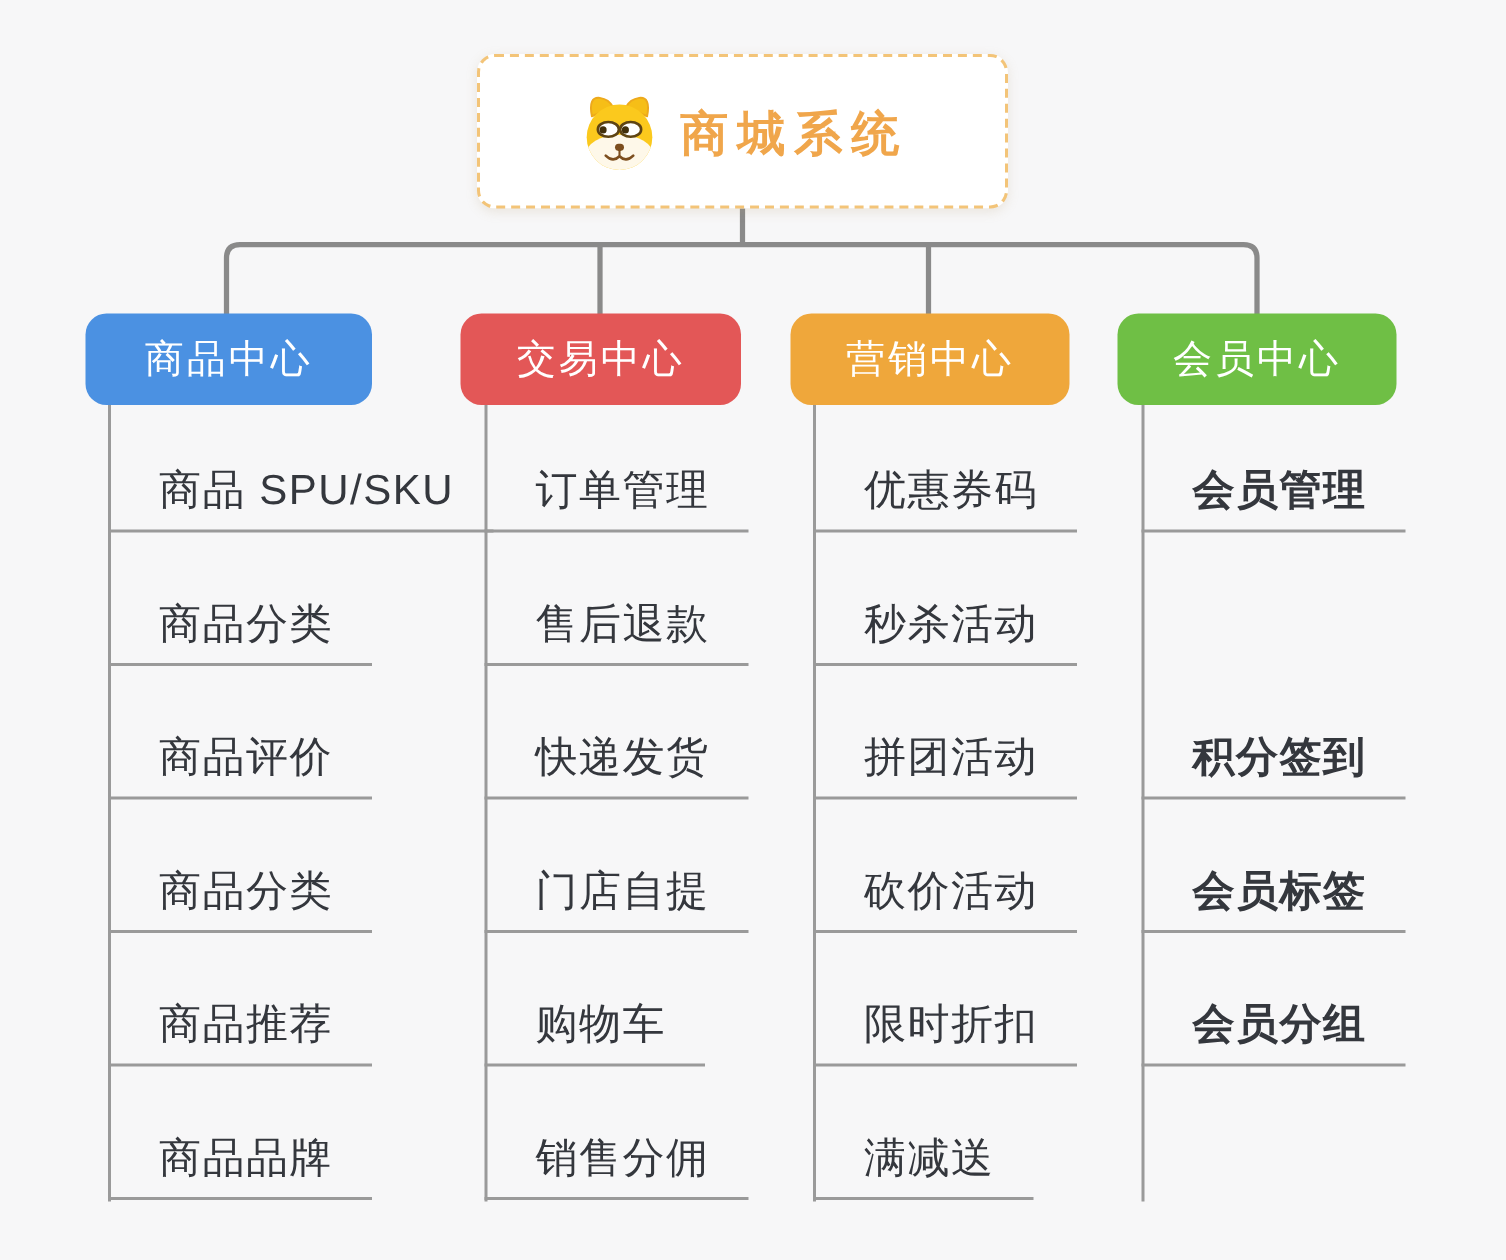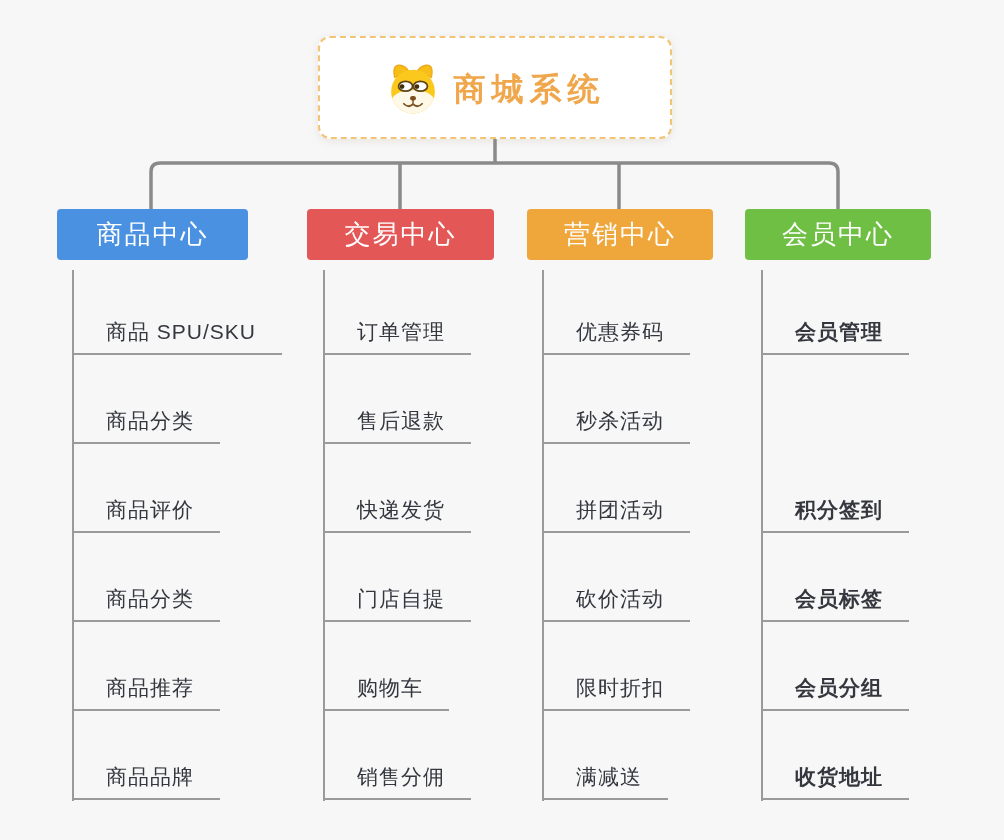--- a/index.html
+++ b/index.html
@@ -63,22 +63,22 @@
   }
   .connector-svg path {
     fill: none;
     stroke-width: 3.5;
   }
 
   
   .branch-header {
     position: absolute;
     top: 209px;
-    height: 51px;
-    border-radius: 4px;
+    height: 61px;
+    border-radius: 14px;
     display: flex;
     align-items: center;
     justify-content: center;
     color: #FFFFFF;
     font-size: 26px;
     letter-spacing: 2px;
     cursor: pointer;
     white-space: nowrap;
   }
   .bh-1 { left: 57px;  width: 191px; }
@@ -101,21 +101,21 @@
 
   
   .leaf {
     position: absolute;
     height: 40px;
     box-sizing: content-box;
     display: inline-flex;
     align-items: flex-end;
     padding: 0 26px 7px 34px;
     border-bottom: 2px solid #9A9A9A;
-    font-size: 21px;
+    font-size: 28px;
     letter-spacing: 1px;
     color: #34373D;
     white-space: nowrap;
     cursor: pointer;
   }
   .lc-1 { left: 72px; }
   .lc-2 { left: 323px; }
   .lc-3 { left: 542px; }
   .lc-4 { left: 761px; font-weight: bold; }
   .lr-1 { top: 306px; }
@@ -195,15 +195,14 @@
   <div class="leaf lc-3 lr-1">优惠券码</div>
   <div class="leaf lc-3 lr-3">拼团活动</div>
   <div class="leaf lc-3 lr-4">砍价活动</div>
   <div class="leaf lc-3 lr-5">限时折扣</div>
   <div class="leaf lc-3 lr-6">满减送</div>
 
   <div class="leaf lc-4 lr-1">会员管理</div>
   <div class="leaf lc-4 lr-3">积分签到</div>
   <div class="leaf lc-4 lr-4">会员标签</div>
   <div class="leaf lc-4 lr-5">会员分组</div>
-  <div class="leaf lc-4 lr-6">收货地址</div>
 
 </div>
 
 </body></html>

